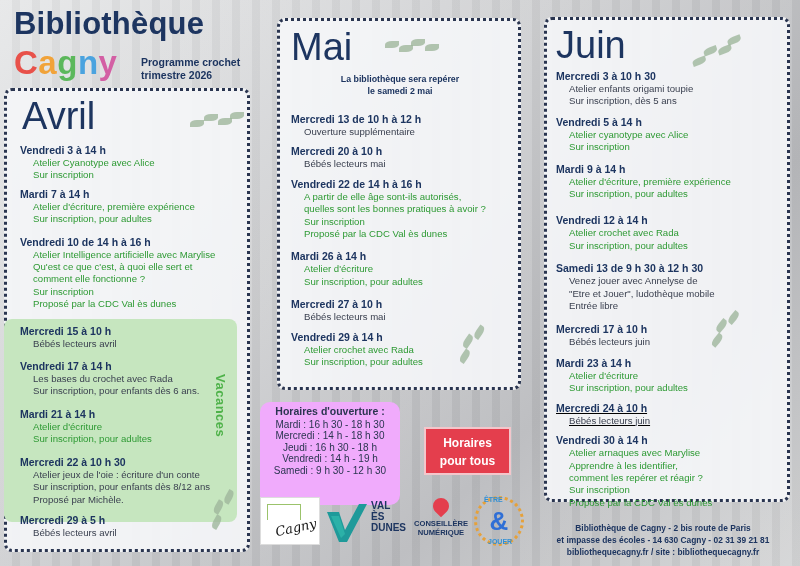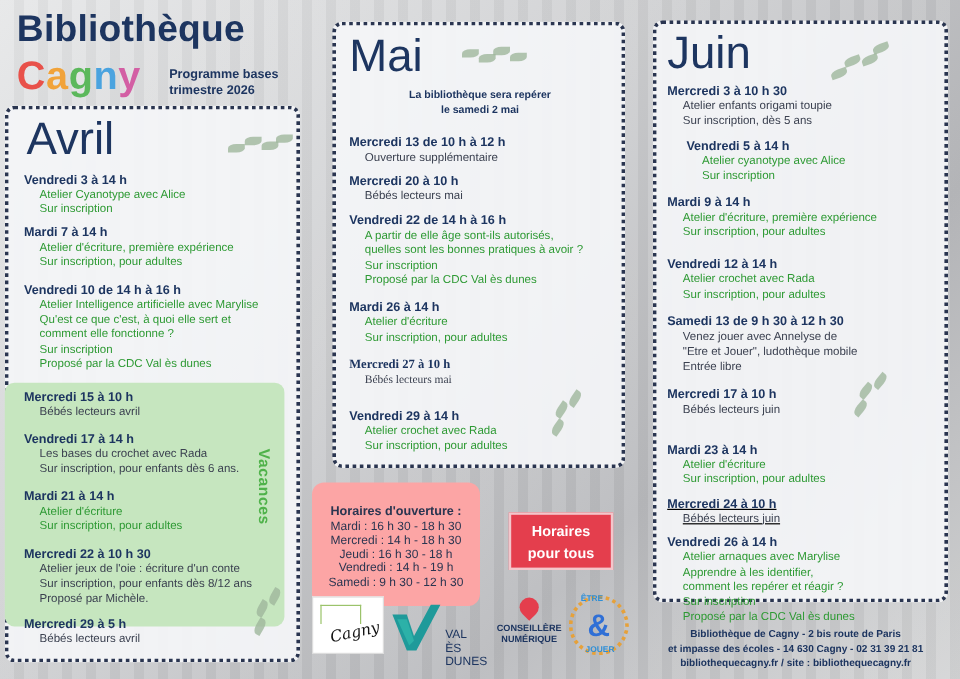--- a/index.html
+++ b/index.html
@@ -14,35 +14,35 @@
 .month{font-size:38px;color:#1d3560;font-weight:normal;line-height:40px}
 .ev{margin-bottom:6px}
 .ev .h{font-weight:bold;font-size:10.5px;color:#1d3560;line-height:13px}
 .ev .l{font-size:9.6px;line-height:12.4px;padding-left:13px}
 .g{color:#2e9a34}
 .k{color:#3b4150}
 .vac{position:absolute;left:4px;top:319px;width:233px;height:203px;background:#c6e6bf;border-radius:8px}
 .vac-label{position:absolute;left:213px;top:374px;writing-mode:vertical-rl;color:#4fb24a;font-weight:bold;font-size:13px;letter-spacing:.5px}
 .leaf{position:absolute;width:60px;height:22px}
 .leaf i{position:absolute;width:14px;height:7px;background:#9fb69c;border-radius:50% 0 50% 0;opacity:.8}
-.hours{position:absolute;left:260px;top:402px;width:140px;height:103px;background:#fca5a5;border-radius:10px;text-align:center;font-size:10px;color:#2a3550;line-height:11.5px;padding-top:19px}
+.hours{position:absolute;left:260px;top:402px;width:140px;height:103px;background:#f0abfc;border-radius:10px;text-align:center;font-size:10px;color:#2a3550;line-height:11.5px;padding-top:4px}
 .hours .t{font-weight:bold;font-size:10.5px;margin-bottom:1px}
 .free{position:absolute;left:424px;top:427px;width:87px;height:48px;background:#e43e4d;border:2px solid #f3c6cb;color:#fff;font-weight:bold;font-size:12px;text-align:center;line-height:18px;padding-top:5px}
 .logo{position:absolute}
 .footer{position:absolute;left:533px;top:522px;width:260px;text-align:center;font-weight:bold;font-size:8.4px;color:#1d3560;line-height:12px}
 </style>
 </head>
 <body>
 
 <div class="bg"></div>
 
 <div class="title-b">Bibliothèque</div>
 <div class="title-c" id="cagny"><span style="color: rgb(232, 81, 74);">C</span><span style="color: rgb(241, 163, 58);">a</span><span style="color: rgb(92, 184, 92);">g</span><span style="color: rgb(74, 163, 223);">n</span><span style="color: rgb(211, 95, 164);">y</span></div>
 <div class="prog">
-  <div>Programme bases</div>
+  <div>Programme crochet</div>
   <div>trimestre 2026</div>
 </div>
 
 <div class="panel" style="left:4px;top:88px;width:246px;height:464px"></div>
 <div class="vac"></div>
 <div class="vac-label">Vacances</div>
 <div class="month" style="position:absolute;left:22px;top:96px">Avril</div>
 <div class="leaf" style="left:190px;top:110px">
     <i style="left:0;top:10px"></i>
     <i style="left:14px;top:4px"></i>
@@ -125,21 +125,21 @@
       <div class="l g">A partir de elle âge sont-ils autorisés,</div>
       <div class="l g">quelles sont les bonnes pratiques à avoir ?</div>
       <div class="l g">Sur inscription</div>
       <div class="l g">Proposé par la CDC Val ès dunes</div>
     </div>
     <div class="ev" style="margin-bottom: 10px;">
       <div class="h">Mardi 26 à 14 h</div>
       <div class="l g">Atelier d'écriture</div>
       <div class="l g">Sur inscription, pour adultes</div>
     </div>
-    <div class="ev" style="margin-bottom: 17px; font-family: Liberation Serif, serif;">
+    <div class="ev" style="margin-bottom: 7px;">
       <div class="h">Mercredi 27 à 10 h</div>
       <div class="l k">Bébés lecteurs mai</div>
     </div>
     <div class="ev" style="margin-bottom: 6px;">
       <div class="h">Vendredi 29 à 14 h</div>
       <div class="l g">Atelier crochet avec Rada</div>
       <div class="l g">Sur inscription, pour adultes</div>
     </div>
   </div>
 <div class="leaf" style="left:446px;top:325px;transform:rotate(-55deg)">
@@ -155,56 +155,56 @@
     <i style="left:14px;top:4px"></i>
     <i style="left:28px;top:8px"></i>
     <i style="left:40px;top:2px"></i>
   </div>
 <div id="juin-events" style="position:absolute;left:556px;top:70px;width:232px">
     <div class="ev" style="margin-bottom: 8px;">
       <div class="h">Mercredi 3 à 10 h 30</div>
       <div class="l k">Atelier enfants origami toupie</div>
       <div class="l k">Sur inscription, dès 5 ans</div>
     </div>
-    <div class="ev" style="margin-bottom: 9px; margin-left: 16px;">
+    <div class="ev" style="margin-bottom: 9px;">
       <div class="h">Vendredi 5 à 14 h</div>
       <div class="l g">Atelier cyanotype avec Alice</div>
       <div class="l g">Sur inscription</div>
     </div>
     <div class="ev" style="margin-bottom: 14px;">
       <div class="h">Mardi 9 à 14 h</div>
       <div class="l g">Atelier d'écriture, première expérience</div>
       <div class="l g">Sur inscription, pour adultes</div>
     </div>
     <div class="ev" style="margin-bottom: 10px;">
       <div class="h">Vendredi 12 à 14 h</div>
       <div class="l g">Atelier crochet avec Rada</div>
       <div class="l g">Sur inscription, pour adultes</div>
     </div>
     <div class="ev" style="margin-bottom: 11px;">
       <div class="h">Samedi 13 de 9 h 30 à 12 h 30</div>
       <div class="l k">Venez jouer avec Annelyse de</div>
       <div class="l k">"Etre et Jouer", ludothèque mobile</div>
       <div class="l k">Entrée libre</div>
     </div>
-    <div class="ev" style="margin-bottom: 20px;">
+    <div class="ev" style="margin-bottom: 8px;">
       <div class="h">Mercredi 17 à 10 h</div>
       <div class="l k">Bébés lecteurs juin</div>
     </div>
     <div class="ev" style="margin-bottom: 7px;">
       <div class="h">Mardi 23 à 14 h</div>
       <div class="l g">Atelier d'écriture</div>
       <div class="l g">Sur inscription, pour adultes</div>
     </div>
     <div class="ev" style="margin-bottom: 7px; text-decoration: underline;">
       <div class="h">Mercredi 24 à 10 h</div>
       <div class="l k">Bébés lecteurs juin</div>
     </div>
     <div class="ev" style="margin-bottom: 6px;">
-      <div class="h">Vendredi 26 à 14 h</div>
+      <div class="h">Vendredi 30 à 14 h</div>
       <div class="l g">Atelier arnaques avec Marylise</div>
       <div class="l g">Apprendre à les identifier,</div>
       <div class="l g">comment les repérer et réagir ?</div>
       <div class="l g">Sur inscription</div>
       <div class="l g">Proposé par la CDC Val ès dunes</div>
     </div>
   </div>
 <div class="leaf" style="left:700px;top:310px;transform:rotate(-50deg)">
     <i style="left:0;top:10px"></i>
     <i style="left:14px;top:4px"></i>
@@ -227,21 +227,21 @@
 
 <div class="logo" style="left:260px;top:497px;width:60px;height:48px;background:#fff;border:1px solid #ddd">
   <div style="position:absolute;left:6px;top:6px;width:34px;height:16px;border:1px solid #9bc36b;border-bottom:none"></div>
   <div style="position:absolute;left:14px;top:22px;font-family:'DejaVu Serif',serif;font-style:italic;font-size:13px;color:#111;transform:rotate(-12deg)">Cagny</div>
 </div>
 <div class="logo" style="left:325px;top:500px;width:85px;height:45px">
   <svg width="44" height="42" viewBox="0 0 44 42" style="position:absolute;left:0;top:2px">
       <path d="M2 10 L14 10 L20 28 L34 2 L42 2 L22 40 L14 40 Z" fill="#1f9a9a"></path>
       <path d="M6 14 L14 14 L20 32 L16 36 Z" fill="#2cb1a8"></path>
     </svg>
-  <div style="position:absolute;left:46px;top:24px;font-weight:normal;font-size:10px;color:#1d3560;line-height:11px">
+  <div style="position:absolute;left:46px;top:0;font-weight:bold;font-size:10px;color:#1d3560;line-height:11px">
     <div>VAL</div>
     <div>ÈS</div>
     <div>DUNES</div>
   </div>
 </div>
 <div class="logo" style="left:410px;top:498px;width:62px;height:46px;text-align:center">
   <div style="width:16px;height:16px;margin:0 auto;background:#e43e4d;border-radius:50% 50% 50% 0;transform:rotate(-45deg)"></div>
   <div style="font-weight:bold;font-size:7.6px;color:#1d3560;line-height:9px;margin-top:5px">
     <div>CONSEILLÈRE</div>
     <div>NUMÉRIQUE</div>

